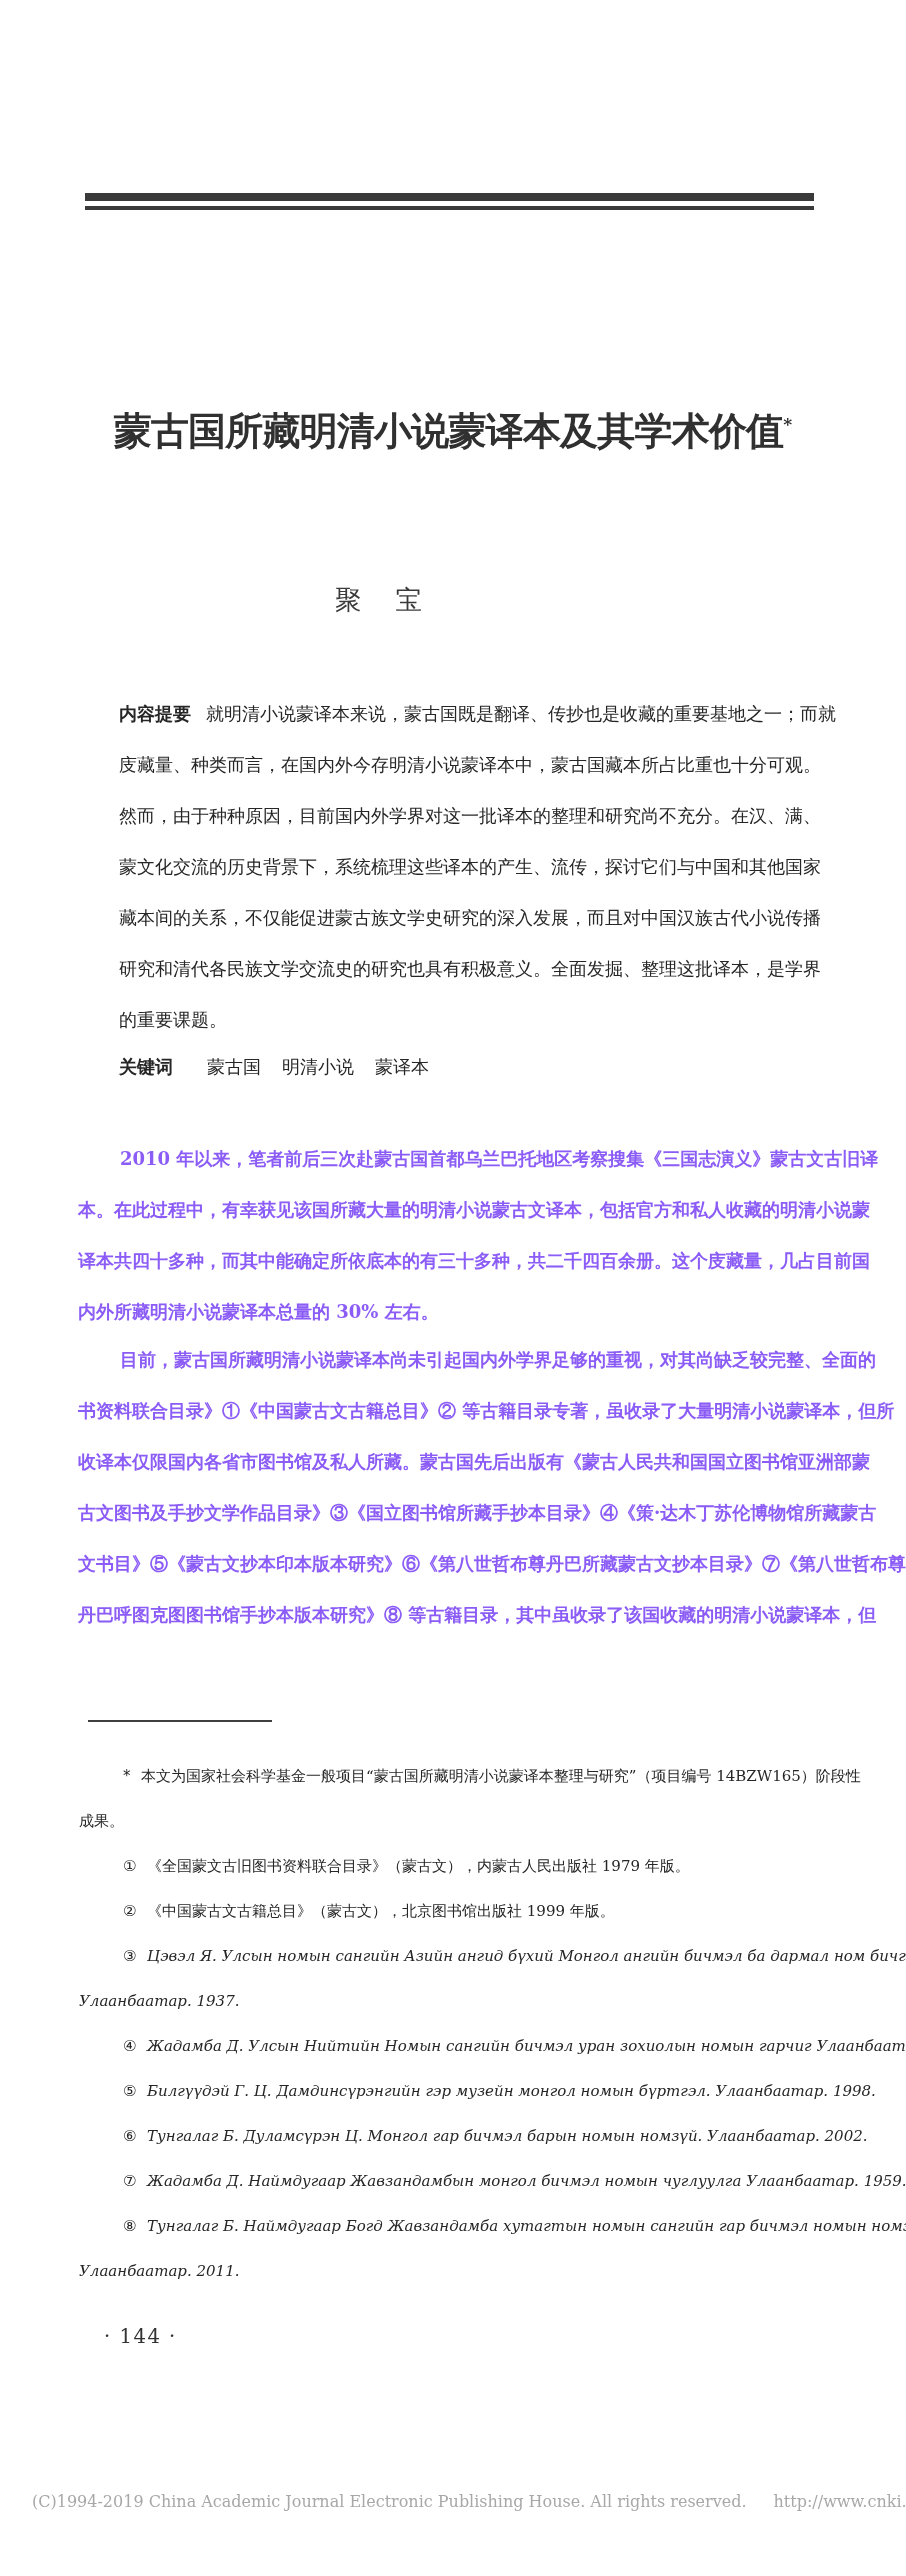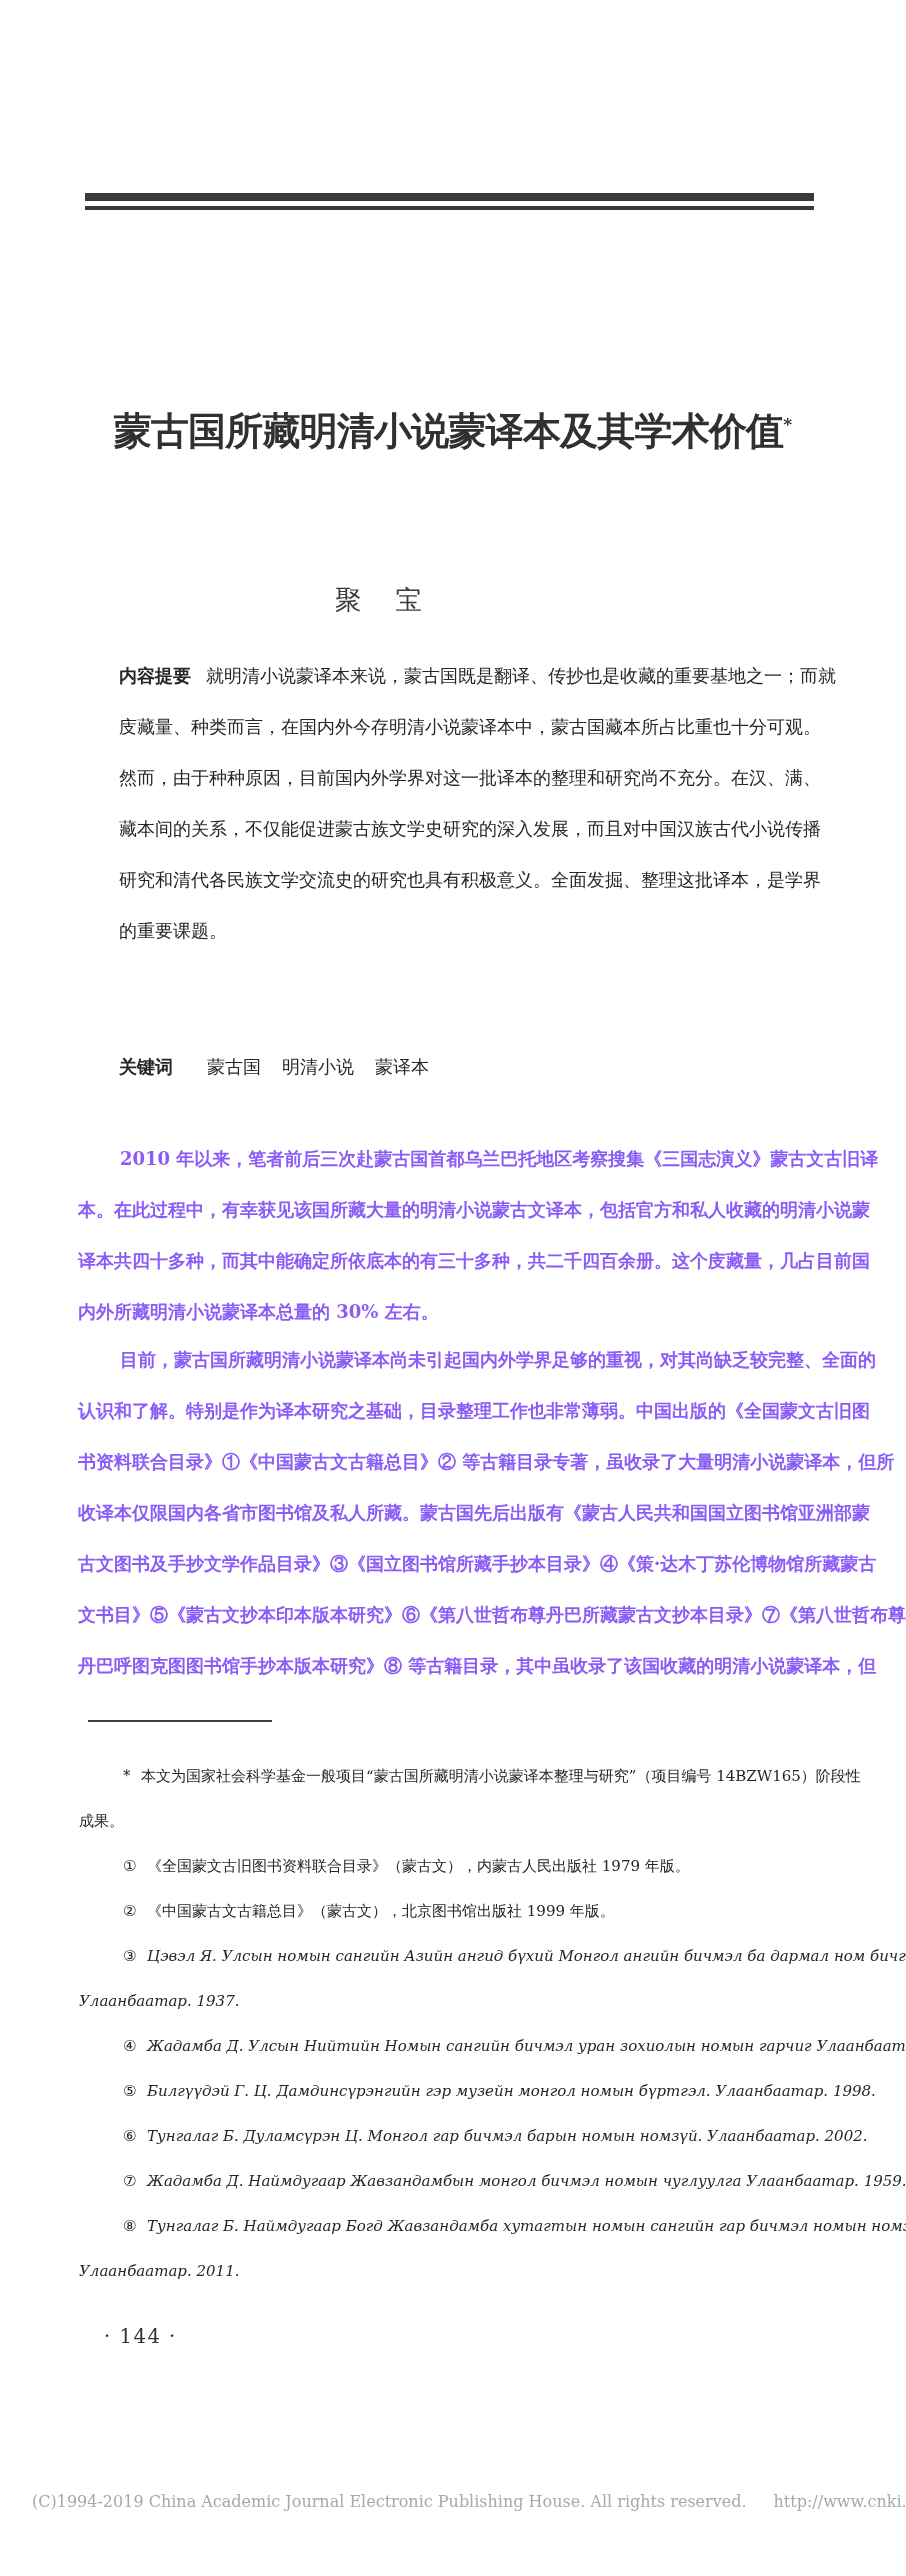--- a/index.html
+++ b/index.html
@@ -20,21 +20,21 @@
     color:#303030;
   }
   .title sup { font-size:0.45em; vertical-align:super; letter-spacing:0; }
 
   .author {
     position:absolute; top:583px; left:0; width:760px; text-align:center;
     font-size:26.4px; color:#3a3a3a; letter-spacing:3px; word-spacing:19.6px;
   }
 
   .abstract {
-    position:absolute; left:119px; top:650px; width:665px;
+    position:absolute; left:119px; top:688px; width:665px;
     font-size:18px; line-height:51px; color:#262626;
   }
   .abstract-line { white-space:nowrap; }
   .abs-label {
     font-weight:bold; margin-right:15px;
     font-family:"DejaVu Sans","Liberation Sans",sans-serif;
   }
 
   .keywords {
     position:absolute; left:119px; top:1041px;
@@ -92,39 +92,39 @@
   <div class="rule rule-thin"></div>
 
   <h1 class="title"><span>蒙古国所藏明清小说蒙译本及其学术价值</span><sup>*</sup></h1>
 
   <div class="author">聚 宝</div>
 
   <div class="abstract">
     <div class="abstract-line"><span class="abs-label">内容提要</span><span>就明清小说蒙译本来说，蒙古国既是翻译、传抄也是收藏的重要基地之一；而就</span></div>
     <div class="abstract-line">庋藏量、种类而言，在国内外今存明清小说蒙译本中，蒙古国藏本所占比重也十分可观。</div>
     <div class="abstract-line">然而，由于种种原因，目前国内外学界对这一批译本的整理和研究尚不充分。在汉、满、</div>
+    <div class="abstract-line">蒙文化交流的历史背景下，系统梳理这些译本的产生、流传，探讨它们与中国和其他国家</div>
     <div class="abstract-line">藏本间的关系，不仅能促进蒙古族文学史研究的深入发展，而且对中国汉族古代小说传播</div>
     <div class="abstract-line">研究和清代各民族文学交流史的研究也具有积极意义。全面发掘、整理这批译本，是学界</div>
     <div class="abstract-line">的重要课题。</div>
   </div>
 
   <div class="keywords">
     <span class="kw-label">关键词</span><span class="kw">蒙古国</span><span class="kw">明清小说</span><span class="kw">蒙译本</span>
   </div>
 
   <div class="body-para p1">
     <div class="body-line indent">2010 年以来，笔者前后三次赴蒙古国首都乌兰巴托地区考察搜集《三国志演义》蒙古文古旧译</div>
     <div class="body-line">本。在此过程中，有幸获见该国所藏大量的明清小说蒙古文译本，包括官方和私人收藏的明清小说蒙</div>
     <div class="body-line">译本共四十多种，而其中能确定所依底本的有三十多种，共二千四百余册。这个庋藏量，几占目前国</div>
     <div class="body-line">内外所藏明清小说蒙译本总量的 30% 左右。</div>
   </div>
 
   <div class="body-para p2">
     <div class="body-line indent">目前，蒙古国所藏明清小说蒙译本尚未引起国内外学界足够的重视，对其尚缺乏较完整、全面的</div>
-    <div class="body-line">认识和了解。特别是作为译本研究之基础，目录整理工作也非常薄弱。中国出版的《全国蒙文古旧图</div>
     <div class="body-line">书资料联合目录》①《中国蒙古文古籍总目》② 等古籍目录专著，虽收录了大量明清小说蒙译本，但所</div>
     <div class="body-line">收译本仅限国内各省市图书馆及私人所藏。蒙古国先后出版有《蒙古人民共和国国立图书馆亚洲部蒙</div>
     <div class="body-line">古文图书及手抄文学作品目录》③《国立图书馆所藏手抄本目录》④《策·达木丁苏伦博物馆所藏蒙古</div>
     <div class="body-line">文书目》⑤《蒙古文抄本印本版本研究》⑥《第八世哲布尊丹巴所藏蒙古文抄本目录》⑦《第八世哲布尊</div>
     <div class="body-line">丹巴呼图克图图书馆手抄本版本研究》⑧ 等古籍目录，其中虽收录了该国收藏的明清小说蒙译本，但</div>
   </div>
 
   <div class="fn-divider"></div>
 
   <div class="footnotes">

